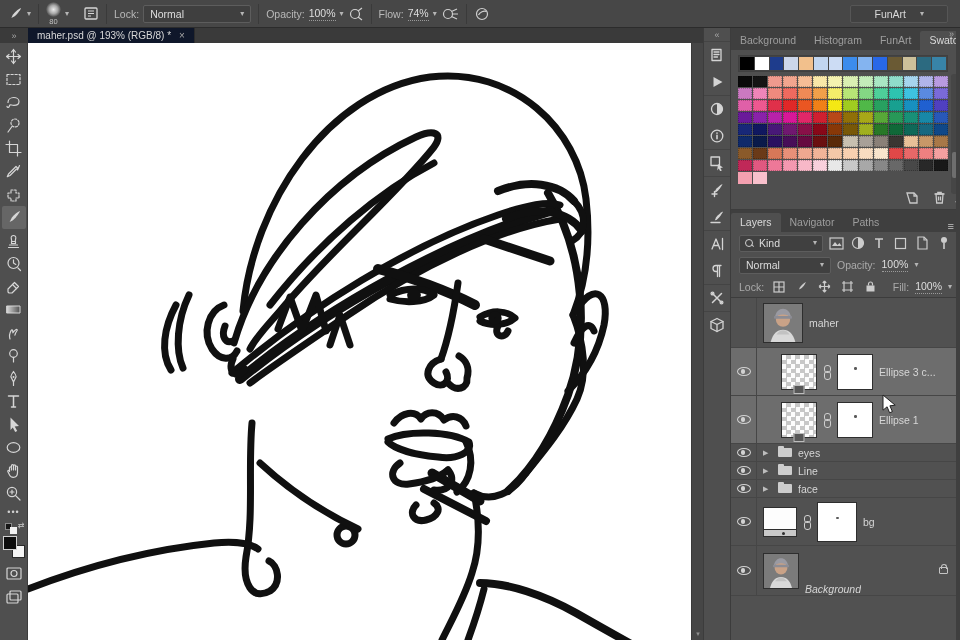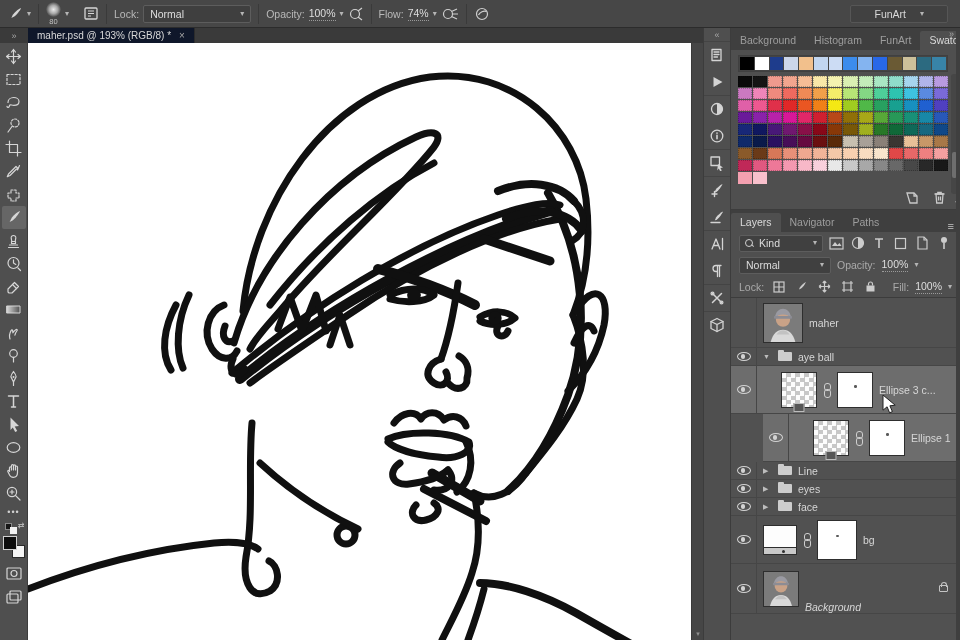--- a/index.html
+++ b/index.html
@@ -770,74 +770,64 @@
                 <rect width="40" height="40" fill="#7b7b7b"></rect>
                 <path d="M7 40c2.5-9 6.5-13 13-13s10.5 4 13 13z" fill="#d9d9d9"></path>
                 <circle cx="20" cy="16.5" r="7.5" fill="#c9a287"></circle>
                 <path d="M11.5 14c1-6 4.5-9 8.5-9s7.5 3 8.5 9c-3-2-4.5-3-8.5-3s-5.5 1-8.5 3z" fill="#9a9aa2"></path>
                 <rect x="10.5" y="12.5" width="19" height="3" fill="#8c8c94" rx="1"></rect>
                 <path d="M13 32c2-3 4.5-4.5 7-4.5s5 1.5 7 4.5z" fill="#c2c2c2"></path>
               </svg></span>
             <span class="lname">maher</span>
           </div>
         </div>
-        <div class="lrow" style="height: 18px;">
-          <div class="eyecell">
-            <span class="eye"></span>
-          </div>
-          <div class="lbody">
-            <span class="gchev">▼</span>
-            <span class="folder"></span>
-            <span class="lname">aye ball</span>
-          </div>
-        </div>
         <div class="lrow selected" style="height: 48px;">
           <div class="eyecell">
             <span class="eye"></span>
           </div>
           <div class="lbody indent">
             <span class="thumb checker">
               <span class="vbadge"></span>
             </span>
             <span class="chain"></span>
             <span class="mask"></span>
             <span class="lname">Ellipse 3 c...</span>
           </div>
         </div>
-        <div class="lrow selected" style="height: 48px; margin-left: 32px;">
+        <div class="lrow selected" style="height: 48px;">
           <div class="eyecell">
             <span class="eye"></span>
           </div>
           <div class="lbody indent">
             <span class="thumb checker">
               <span class="vbadge"></span>
             </span>
             <span class="chain"></span>
             <span class="mask"></span>
             <span class="lname">Ellipse 1</span>
           </div>
         </div>
         <div class="lrow" style="height: 18px;">
           <div class="eyecell">
             <span class="eye"></span>
           </div>
           <div class="lbody">
             <span class="gchev">▶</span>
             <span class="folder"></span>
-            <span class="lname">Line</span>
+            <span class="lname">eyes</span>
           </div>
         </div>
         <div class="lrow" style="height: 18px;">
           <div class="eyecell">
             <span class="eye"></span>
           </div>
           <div class="lbody">
             <span class="gchev">▶</span>
             <span class="folder"></span>
-            <span class="lname">eyes</span>
+            <span class="lname">Line</span>
           </div>
         </div>
         <div class="lrow" style="height: 18px; justify-content: space-between;">
           <div class="eyecell">
             <span class="eye"></span>
           </div>
           <div class="lbody">
             <span class="gchev">▶</span>
             <span class="folder"></span>
             <span class="lname">face</span>

